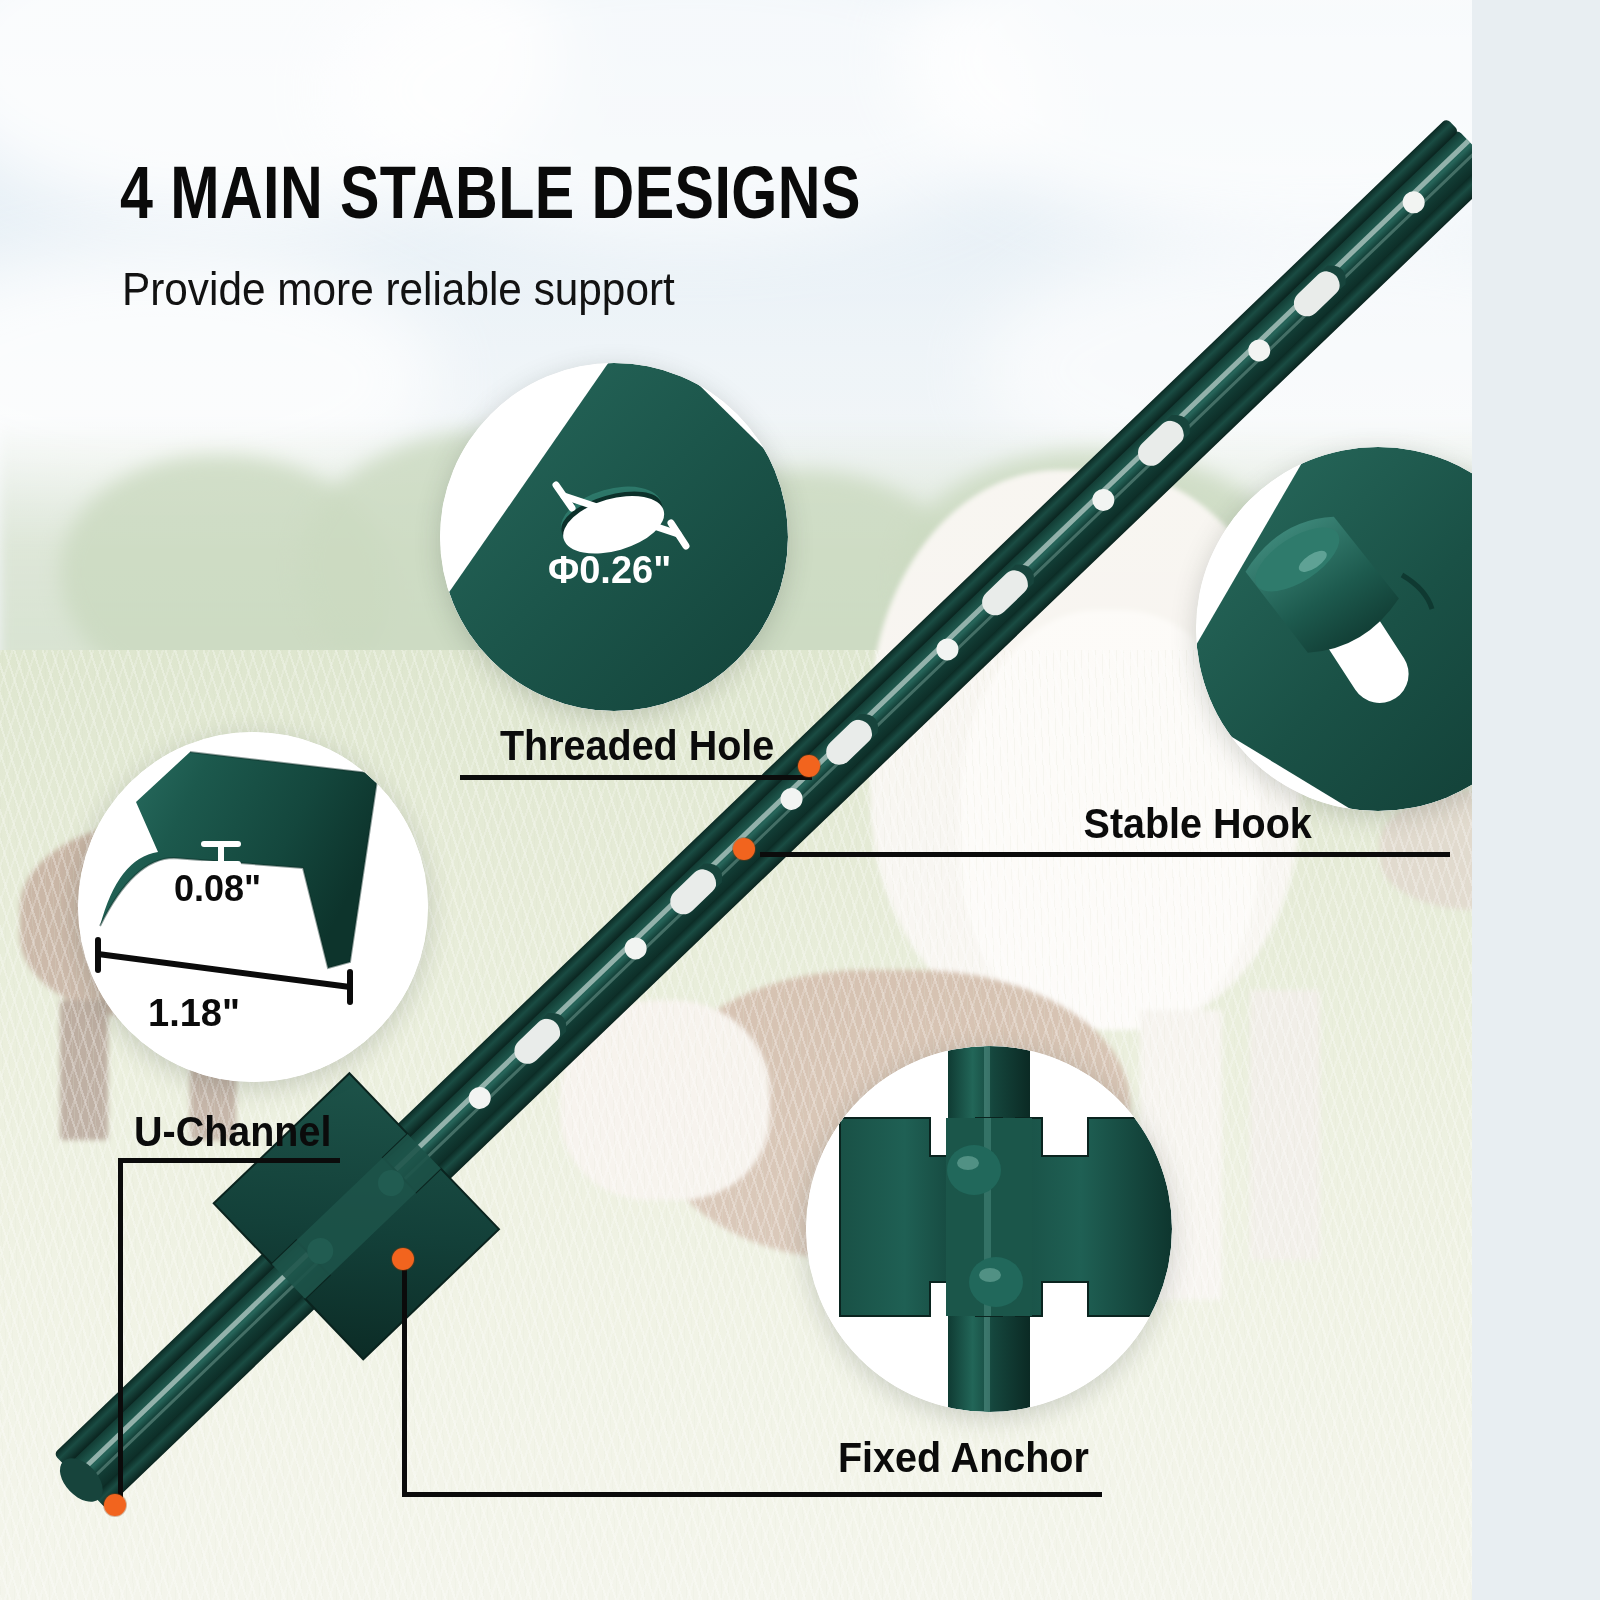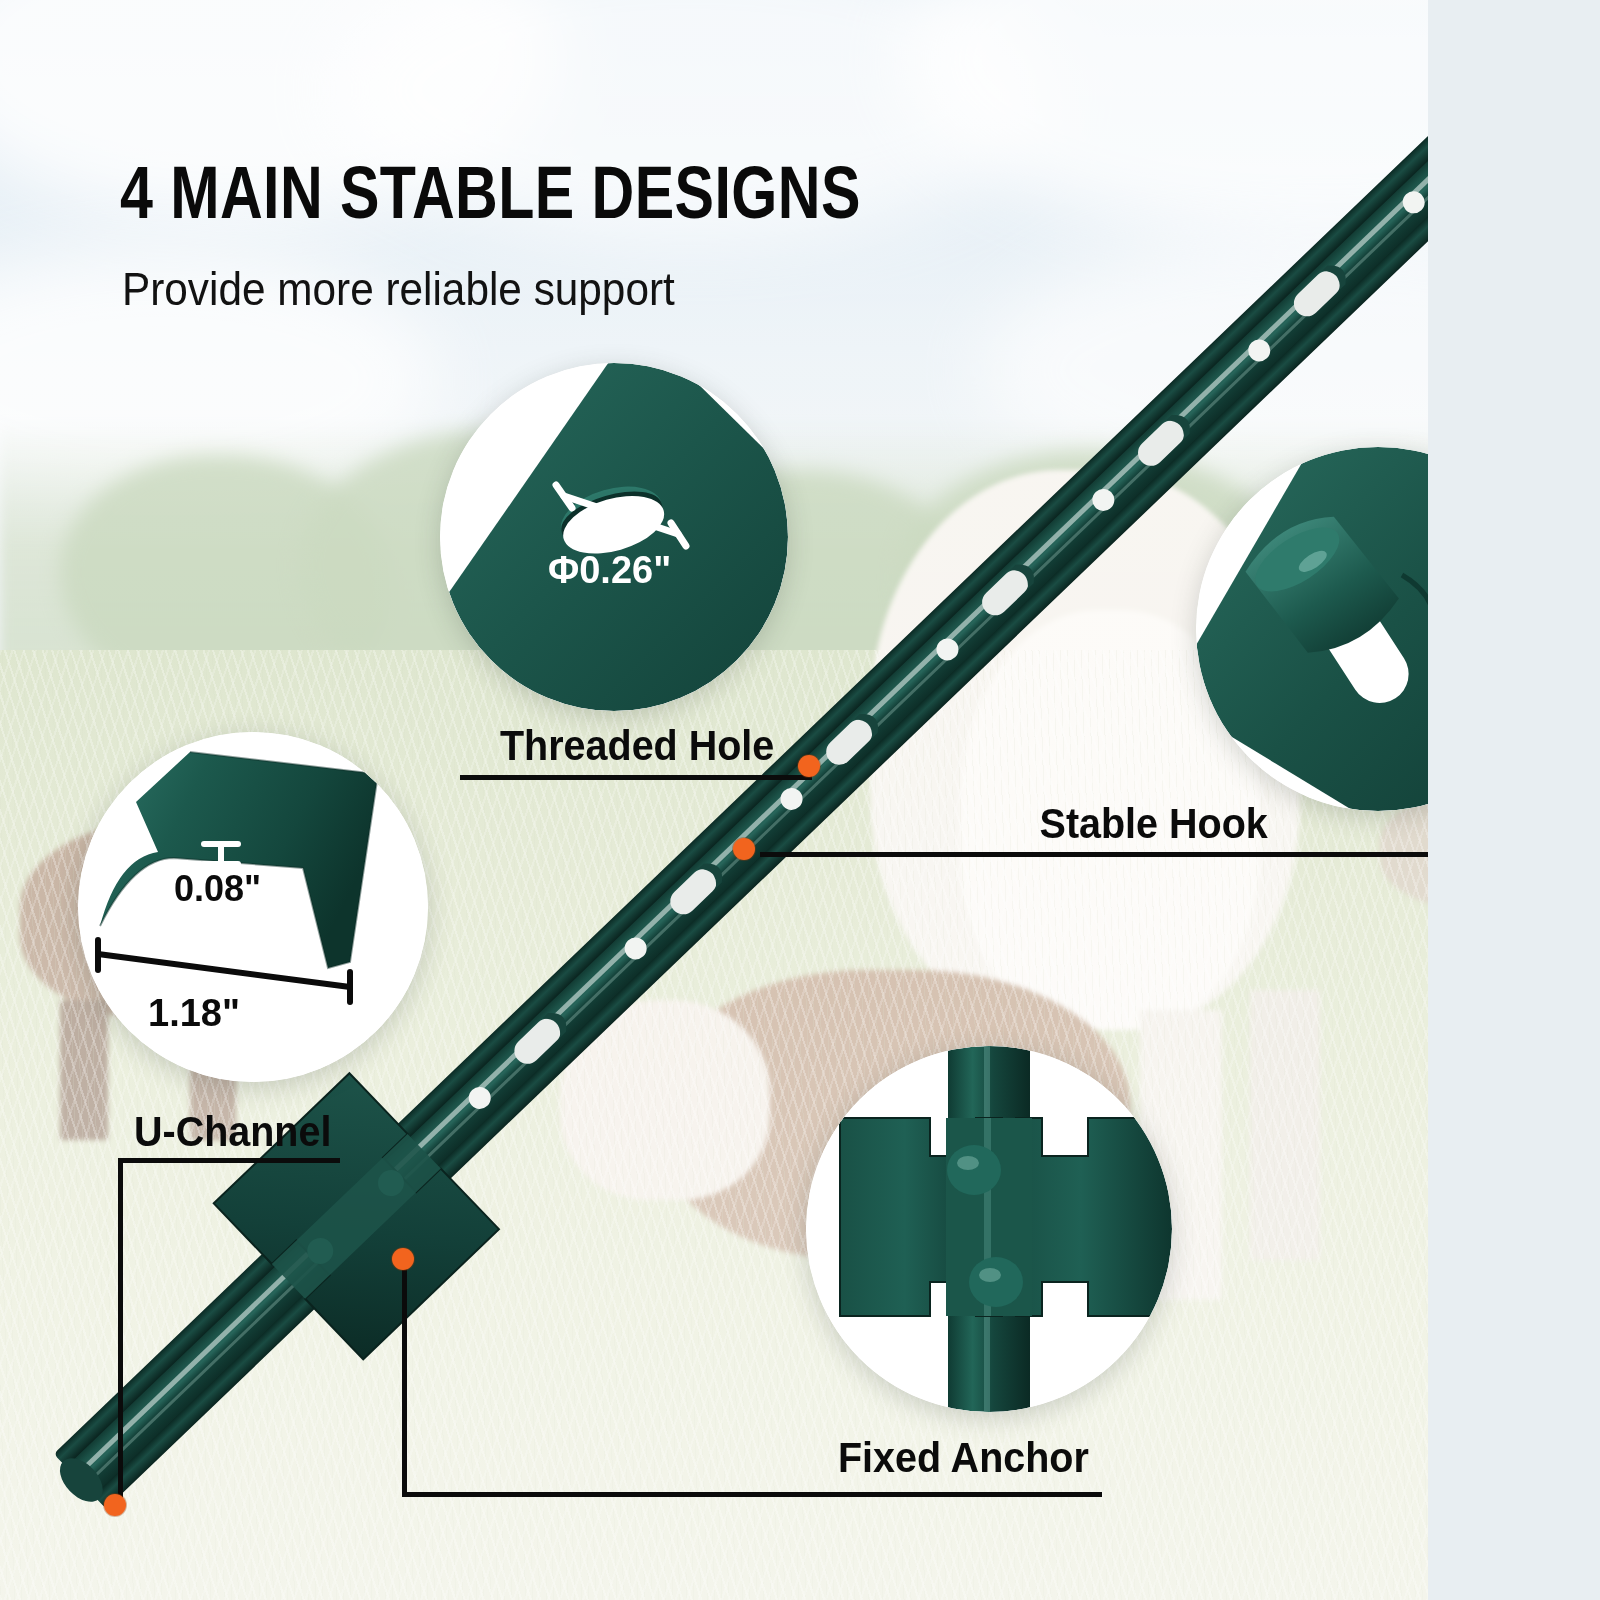--- a/index.html
+++ b/index.html
@@ -2,21 +2,21 @@
 <html><head>
 <meta charset="utf-8">
 <title>4 Main Stable Designs</title>
 <style>
   html,body{margin:0;padding:0;}
   body{
     width:1600px;height:1600px;overflow:hidden;
     font-family:"Liberation Sans","DejaVu Sans",sans-serif;
     background:#e8eef2;
   }
-  #stage{position:relative;width:1428px;height:1600px;overflow:hidden;}
+  #stage{position:relative;width:1428px;height:1600px;overflow:hidden;padding-left:44px;}
 
   
   .bg-sky{
     position:absolute;left:0;top:0;width:1600px;height:560px;
     background:linear-gradient(180deg,#c5daea 0%,#d3e3ef 32%,#e2ecf3 62%,#edf2f2 100%);
   }
   .bg-cloud{position:absolute;border-radius:50%;background:#ffffff;filter:blur(34px);}
   .bg-trees{
     position:absolute;left:0;top:420px;width:1600px;height:320px;
     background:linear-gradient(180deg,rgba(214,226,206,.0) 0%,rgba(186,205,171,.75) 40%,rgba(176,199,160,.85) 100%);

